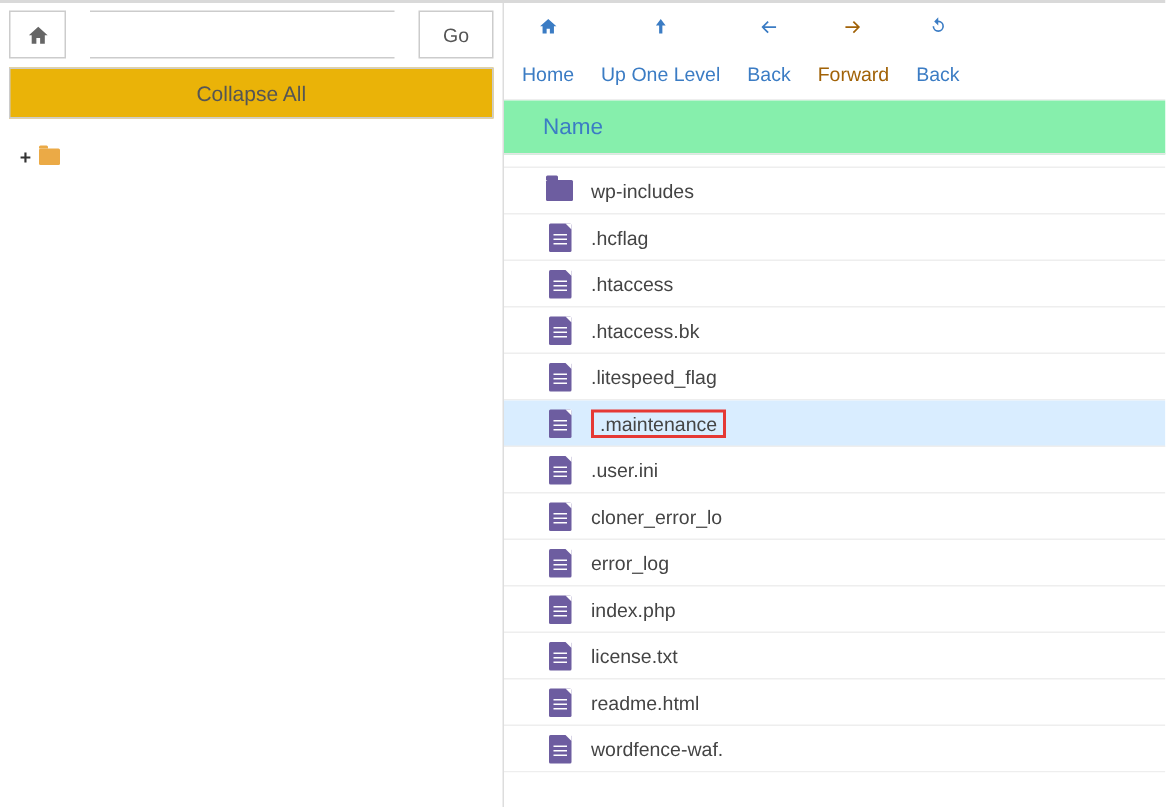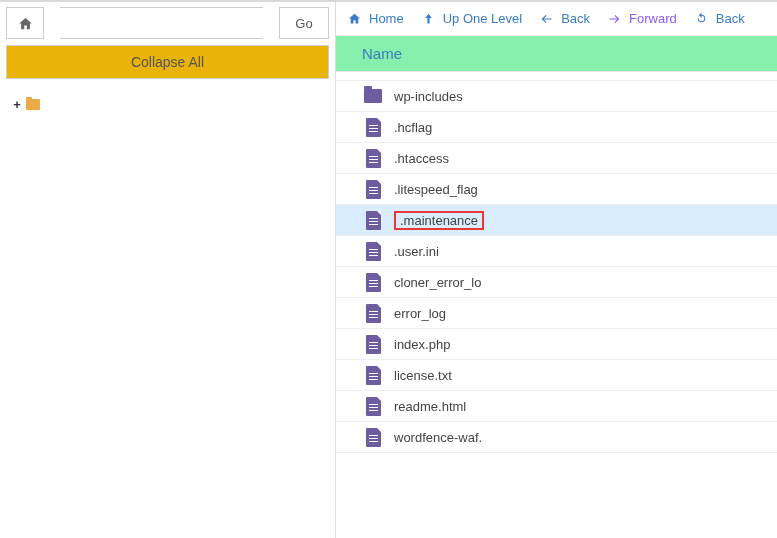--- a/index.html
+++ b/index.html
@@ -62,22 +62,22 @@
   .tree-plus { color: #333; font-size: 13px; font-weight: bold; width: 10px; text-align: center; }
   .folder-icon { width: 14px; height: 11px; background: #ebaa46; border-radius: 1px; position: relative; }
   .folder-icon:before { content:""; position:absolute; top:-2px; left:0; width:6px; height:2px; background:#ebaa46; border-radius:1px 1px 0 0; }
   .toolbar {
     display: flex; gap: 18px;
     padding: 9px 12px;
     border-bottom: 1px solid #eee;
     align-items: center;
     background: #fff;
   }
-  .tb-link { display: flex; align-items: center; gap: 8px; color: #3b7cc4; cursor: pointer; }
-  .tb-link.disabled { color: #8b5cf6; cursor: default; }
+  .tb-link { display: flex; align-items: center; gap: 18px; color: #3b7cc4; cursor: pointer; flex-direction: column; }
+  .tb-link.disabled { color: #a16207; cursor: default; }
   .tb-link svg { width: 13px; height: 13px; }
   .header-row {
     background: #86efac;
     border-bottom: 1px solid #e5e5e5;
     padding: 9px 26px;
     color: #3b7cc4;
     font-size: 15px;
   }
   .file-list { overflow: hidden; }
   .file-row {
@@ -183,20 +183,27 @@
             <span class="ficon">
               <span class="file-big"></span>
             </span>
             <span class="fname">.htaccess</span>
           </div>
           <div class="file-row">
             <span class="checkbox-ph"></span>
             <span class="ficon">
               <span class="file-big"></span>
             </span>
+            <span class="fname">.htaccess.bk</span>
+          </div>
+          <div class="file-row">
+            <span class="checkbox-ph"></span>
+            <span class="ficon">
+              <span class="file-big"></span>
+            </span>
             <span class="fname">.litespeed_flag</span>
           </div>
           <div class="file-row selected">
             <span class="checkbox-ph"></span>
             <span class="ficon">
               <span class="file-big"></span>
             </span>
             <span class="fname">.maintenance</span>
           </div>
           <div class="file-row">

